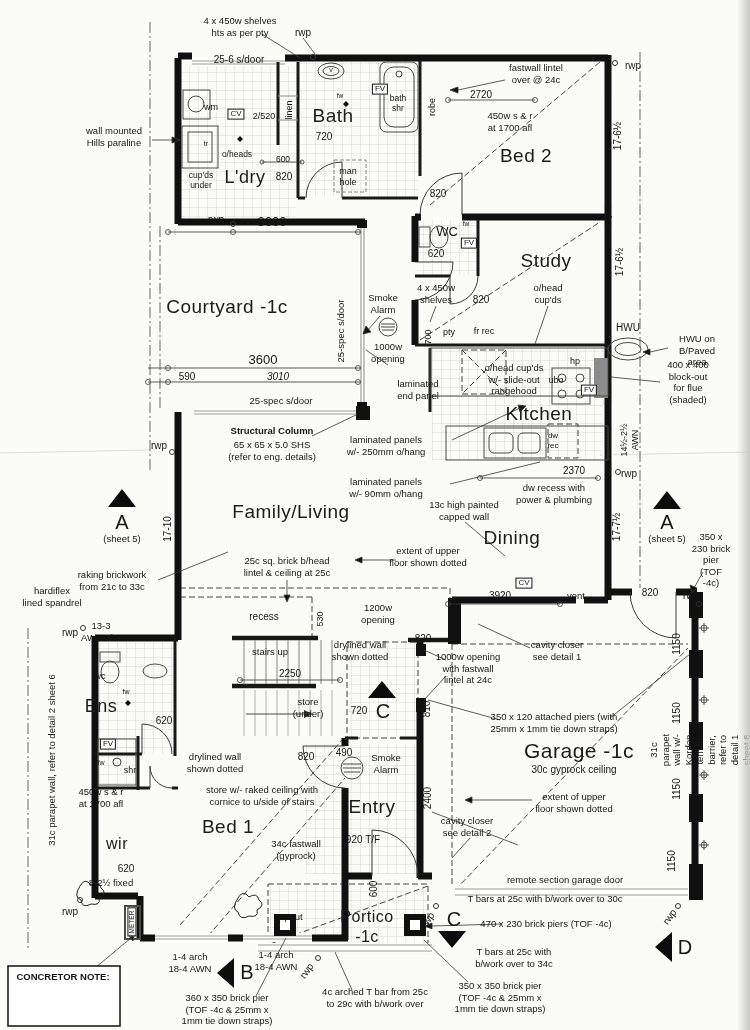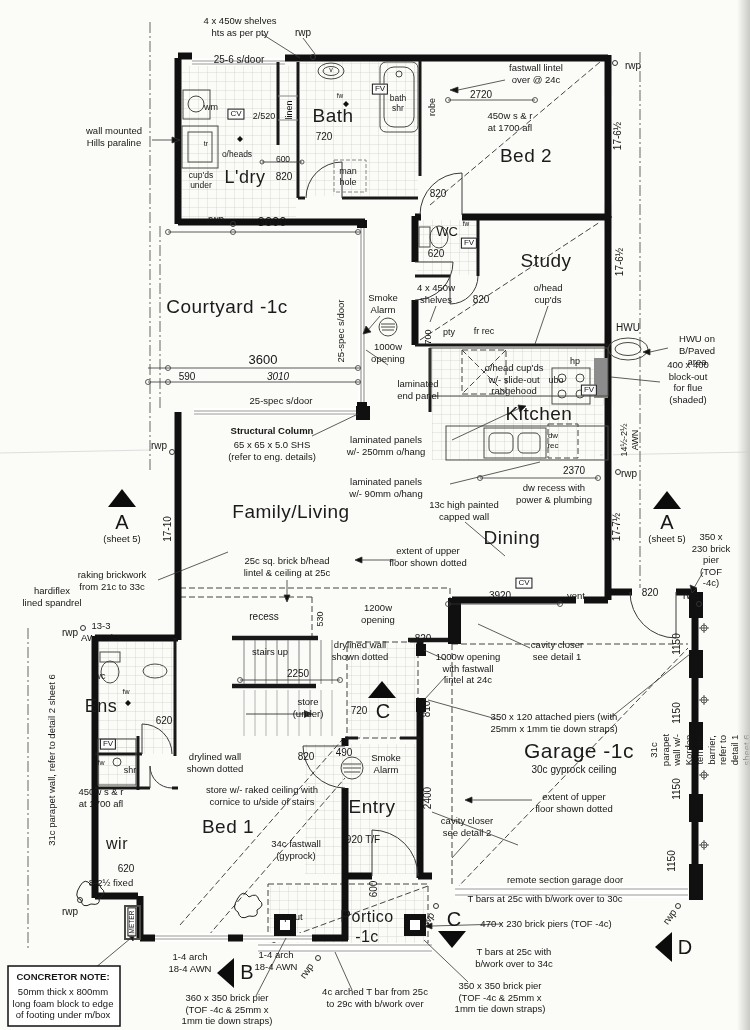--- a/index.html
+++ b/index.html
@@ -507,21 +507,21 @@
       <div class="lbl" style="left: 650px; top: 593px; font-size: 10px; transform: translate(-50%, -50%);">820</div>
       <div class="lbl" style="left: 691px; top: 596px; font-size: 10px; transform: translate(-50%, -50%);">rwp</div>
       <div class="lbl" style="left: 101px; top: 632px; transform: translate(-50%, -50%);">13-3
 AWN obs</div>
       <div class="lbl" style="left: 70px; top: 633px; font-size: 10px; transform: translate(-50%, -50%);">rwp</div>
       <div class="lbl" style="left: 264px; top: 617px; font-size: 10px; transform: translate(-50%, -50%);">recess</div>
       <div class="lbl" style="left: 320px; top: 619px; font-size: 9px; transform: translate(-50%, -50%) rotate(-90deg);">530</div>
       <div class="lbl" style="left: 378px; top: 614px; transform: translate(-50%, -50%);">1200w
 opening</div>
       <div class="lbl" style="left: 270px; top: 652px; transform: translate(-50%, -50%);">stairs up</div>
-      <div class="lbl" style="left: 290px; top: 674px; font-size: 10px; transform: translate(-50%, -50%); margin-left: 8px;">2250</div>
+      <div class="lbl" style="left: 290px; top: 674px; font-size: 10px; transform: translate(-50%, -50%);">2250</div>
       <div class="lbl" style="left: 360px; top: 651px; transform: translate(-50%, -50%);">drylined wall
 shown dotted</div>
       <div class="lbl" style="left: 423px; top: 639px; font-size: 10px; transform: translate(-50%, -50%);">820</div>
       <div class="lbl" style="left: 557px; top: 651px; transform: translate(-50%, -50%);">cavity closer
 see detail 1</div>
       <div class="lbl" style="left: 468px; top: 668px; transform: translate(-50%, -50%);">1000w opening
 with fastwall
 lintel at 24c</div>
       <div class="lbl" style="left: 677px; top: 644px; font-size: 10px; transform: translate(-50%, -50%) rotate(-90deg);">1150</div>
       <div class="lbl" style="left: 677px; top: 713px; font-size: 10px; transform: translate(-50%, -50%) rotate(-90deg);">1150</div>
@@ -590,21 +590,18 @@
       <div class="lbl" style="left: 454px; top: 919px; font-size: 20px; transform: translate(-50%, -50%);">C</div>
       <div class="lbl" style="left: 546px; top: 924px; transform: translate(-50%, -50%);">470 x 230 brick piers (TOF -4c)</div>
       <div class="lbl" style="left: 514px; top: 958px; transform: translate(-50%, -50%);">T bars at 25c with
 b/work over to 34c</div>
       <div class="lbl" style="left: 500px; top: 997px; transform: translate(-50%, -50%);">350 x 350 brick pier
 (TOF -4c &amp; 25mm x
 1mm tie down straps)</div>
       <div class="lbl" style="left: 375px; top: 998px; transform: translate(-50%, -50%);">4c arched T bar from 25c
 to 29c with b/work over</div>
       <div class="lbl bold ul" style="left: 63px; top: 977px; transform: translate(-50%, -50%);">CONCRETOR NOTE:</div>
-      <div class="lbl" style="left: 63px; top: 1003px; transform: translate(-50%, -50%);">50mm thick x 800mm
-long foam block to edge
-of footing under m/box</div>
       <div class="lbl" style="left: 685px; top: 947px; font-size: 20px; transform: translate(-50%, -50%);">D</div>
       <div class="lbl" style="left: 670px; top: 917px; font-size: 10px; transform: translate(-50%, -50%) rotate(-55deg);">rwp</div>
       <div class="lbl" style="left: 206px; top: 144px; font-size: 7px; transform: translate(-50%, -50%);">tr</div>
     </div>
 <div class="scan-strip"></div>
 </div>
 
 </body></html>

